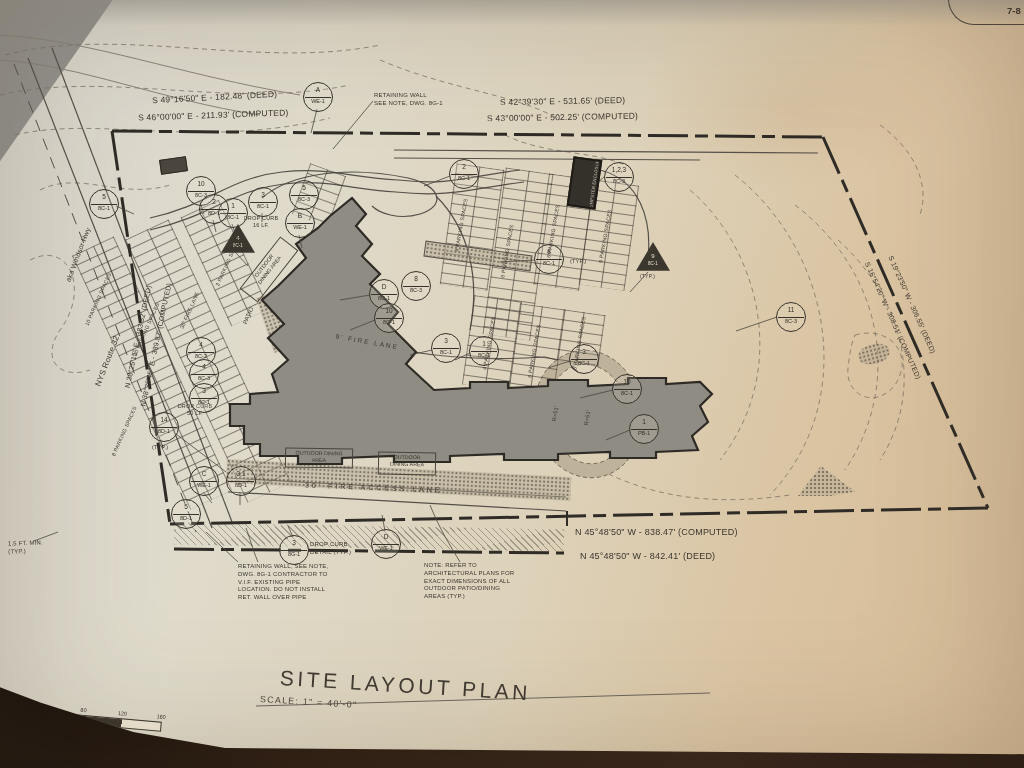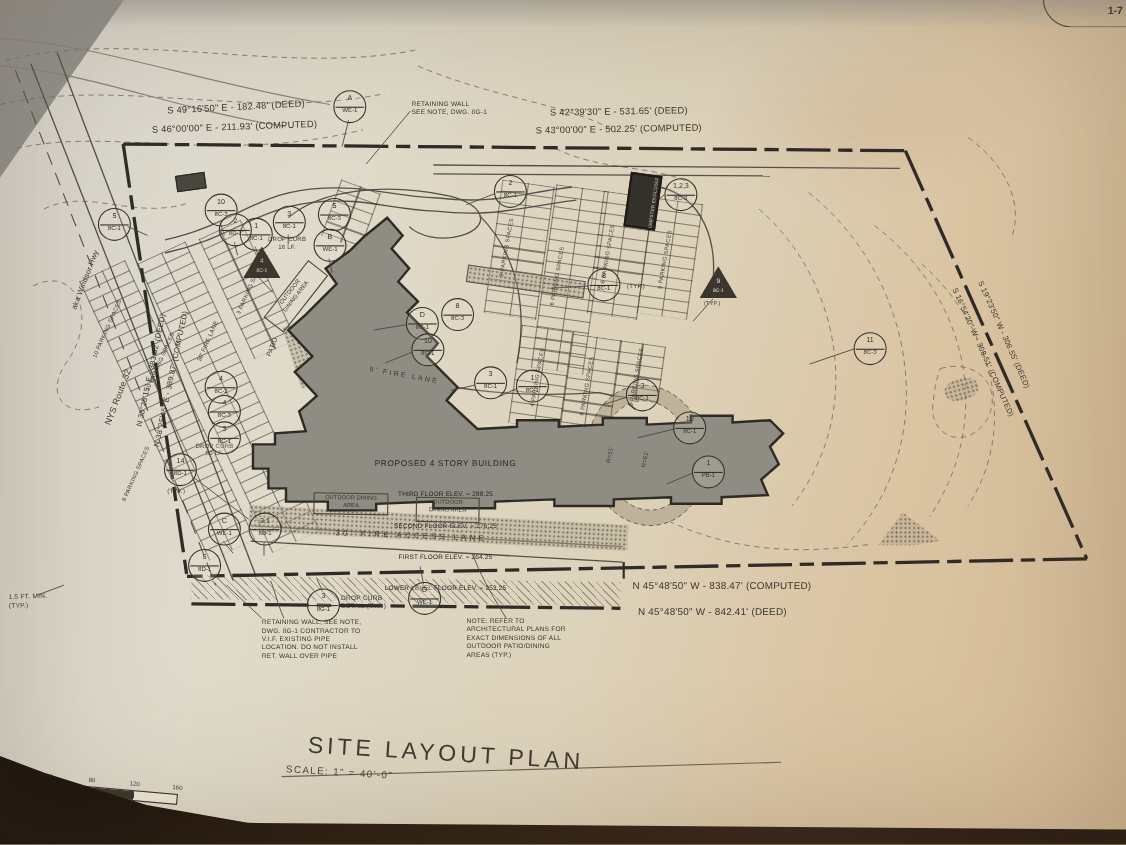--- a/index.html
+++ b/index.html
@@ -182,27 +182,20 @@
         <path d="M299,235 L302,248"></path>
       <path d="M213,220 L216,232"></path>
         <path d="M116,206 L134,214"></path>
         <path d="M200,202 L204,214"></path>
       <path d="M262,213 L262,222"></path>
         <path d="M232,224 L236,236"></path>
     </g>
     <path d="M256,706 L710,693" stroke="#6b655c" stroke-width="1"></path>
   </svg>
 
-  <div class="t c" style="left:300px;top:396px;width:210px;">
-    <div style="font-size:7.5px;letter-spacing:.6px;color:#26231f;">PROPOSED 4 STORY BUILDING</div>
-    <div style="font-size:5.8px;color:#26231f;">THIRD FLOOR ELEV. = 288.25</div>
-    <div style="font-size:5.8px;color:#26231f;">SECOND FLOOR ELEV. = 276.25</div>
-    <div style="font-size:5.8px;color:#26231f;">FIRST FLOOR ELEV. = 264.25</div>
-    <div style="font-size:5.8px;color:#26231f;">LOWER LEVEL FLOOR ELEV. = 252.25</div>
-  </div>
 
   <div class="t" style="left:152px;top:92px;font-size:8.5px;transform:rotate(-3deg);">S 49°16'50" E - 182.48' (DEED)</div>
   <div class="t" style="left:138px;top:110px;font-size:8.5px;transform:rotate(-2deg);">S 46°00'00" E - 211.93' (COMPUTED)</div>
   <div class="t" style="left:500px;top:96px;font-size:8.5px;transform:rotate(-1deg);">S 42°39'30" E - 531.65' (DEED)</div>
   <div class="t" style="left:487px;top:112px;font-size:8.5px;transform:rotate(-1deg);">S 43°00'00" E - 502.25' (COMPUTED)</div>
   <div class="t" style="left:575px;top:527px;font-size:9px;">N 45°48'50" W - 838.47' (COMPUTED)</div>
   <div class="t" style="left:580px;top:551px;font-size:9px;">N 45°48'50" W - 842.41' (DEED)</div>
   <div class="t c" style="left:53px;top:332px;width:170px;font-size:7px;transform:rotate(-78deg);">N 38°25'15" E - 383.52' (DEED)</div>
   <div class="t c" style="left:71px;top:340px;width:170px;font-size:7px;transform:rotate(-78deg);">N 38°25'45" E - 389.87' (COMPUTED)</div>
   <div class="t c" style="left:793px;top:316px;width:200px;font-size:7px;transform:rotate(66deg);">S 16°54'20" W - 308.51' (COMPUTED)</div>
@@ -247,21 +240,21 @@
 EXACT DIMENSIONS OF ALL
 OUTDOOR PATIO/DINING
 AREAS (TYP.)</div>
   <div class="t" style="left:8px;top:540px;font-size:6px;transform:rotate(-2deg);">1.5 FT. MIN.
 (TYP.)</div>
   <div class="t" style="left:570px;top:258px;font-size:5.5px;">(TYP.)</div>
   <div class="t" style="left:640px;top:273px;font-size:5px;">(TYP.)</div>
   <div class="t" style="left:152px;top:444px;font-size:5.5px;">(TYP.)</div>
 
   <div class="ref-arc"></div>
-  <div class="ref-txt">1-7</div>
+  <div class="ref-txt">7-8</div>
 
   <div class="title">SITE LAYOUT PLAN</div>
   <div class="title-scale">SCALE: 1" = 40'-0"</div>
 
   <div class="sbar">
     <span class="lbl" style="left:27px;">40</span>
     <span class="lbl" style="left:66px;">80</span>
     <span class="lbl" style="left:105px;">120</span>
     <span class="lbl" style="left:144px;">160</span>
     <span class="cap">SCALE: 1" = 40'-0"</span>

